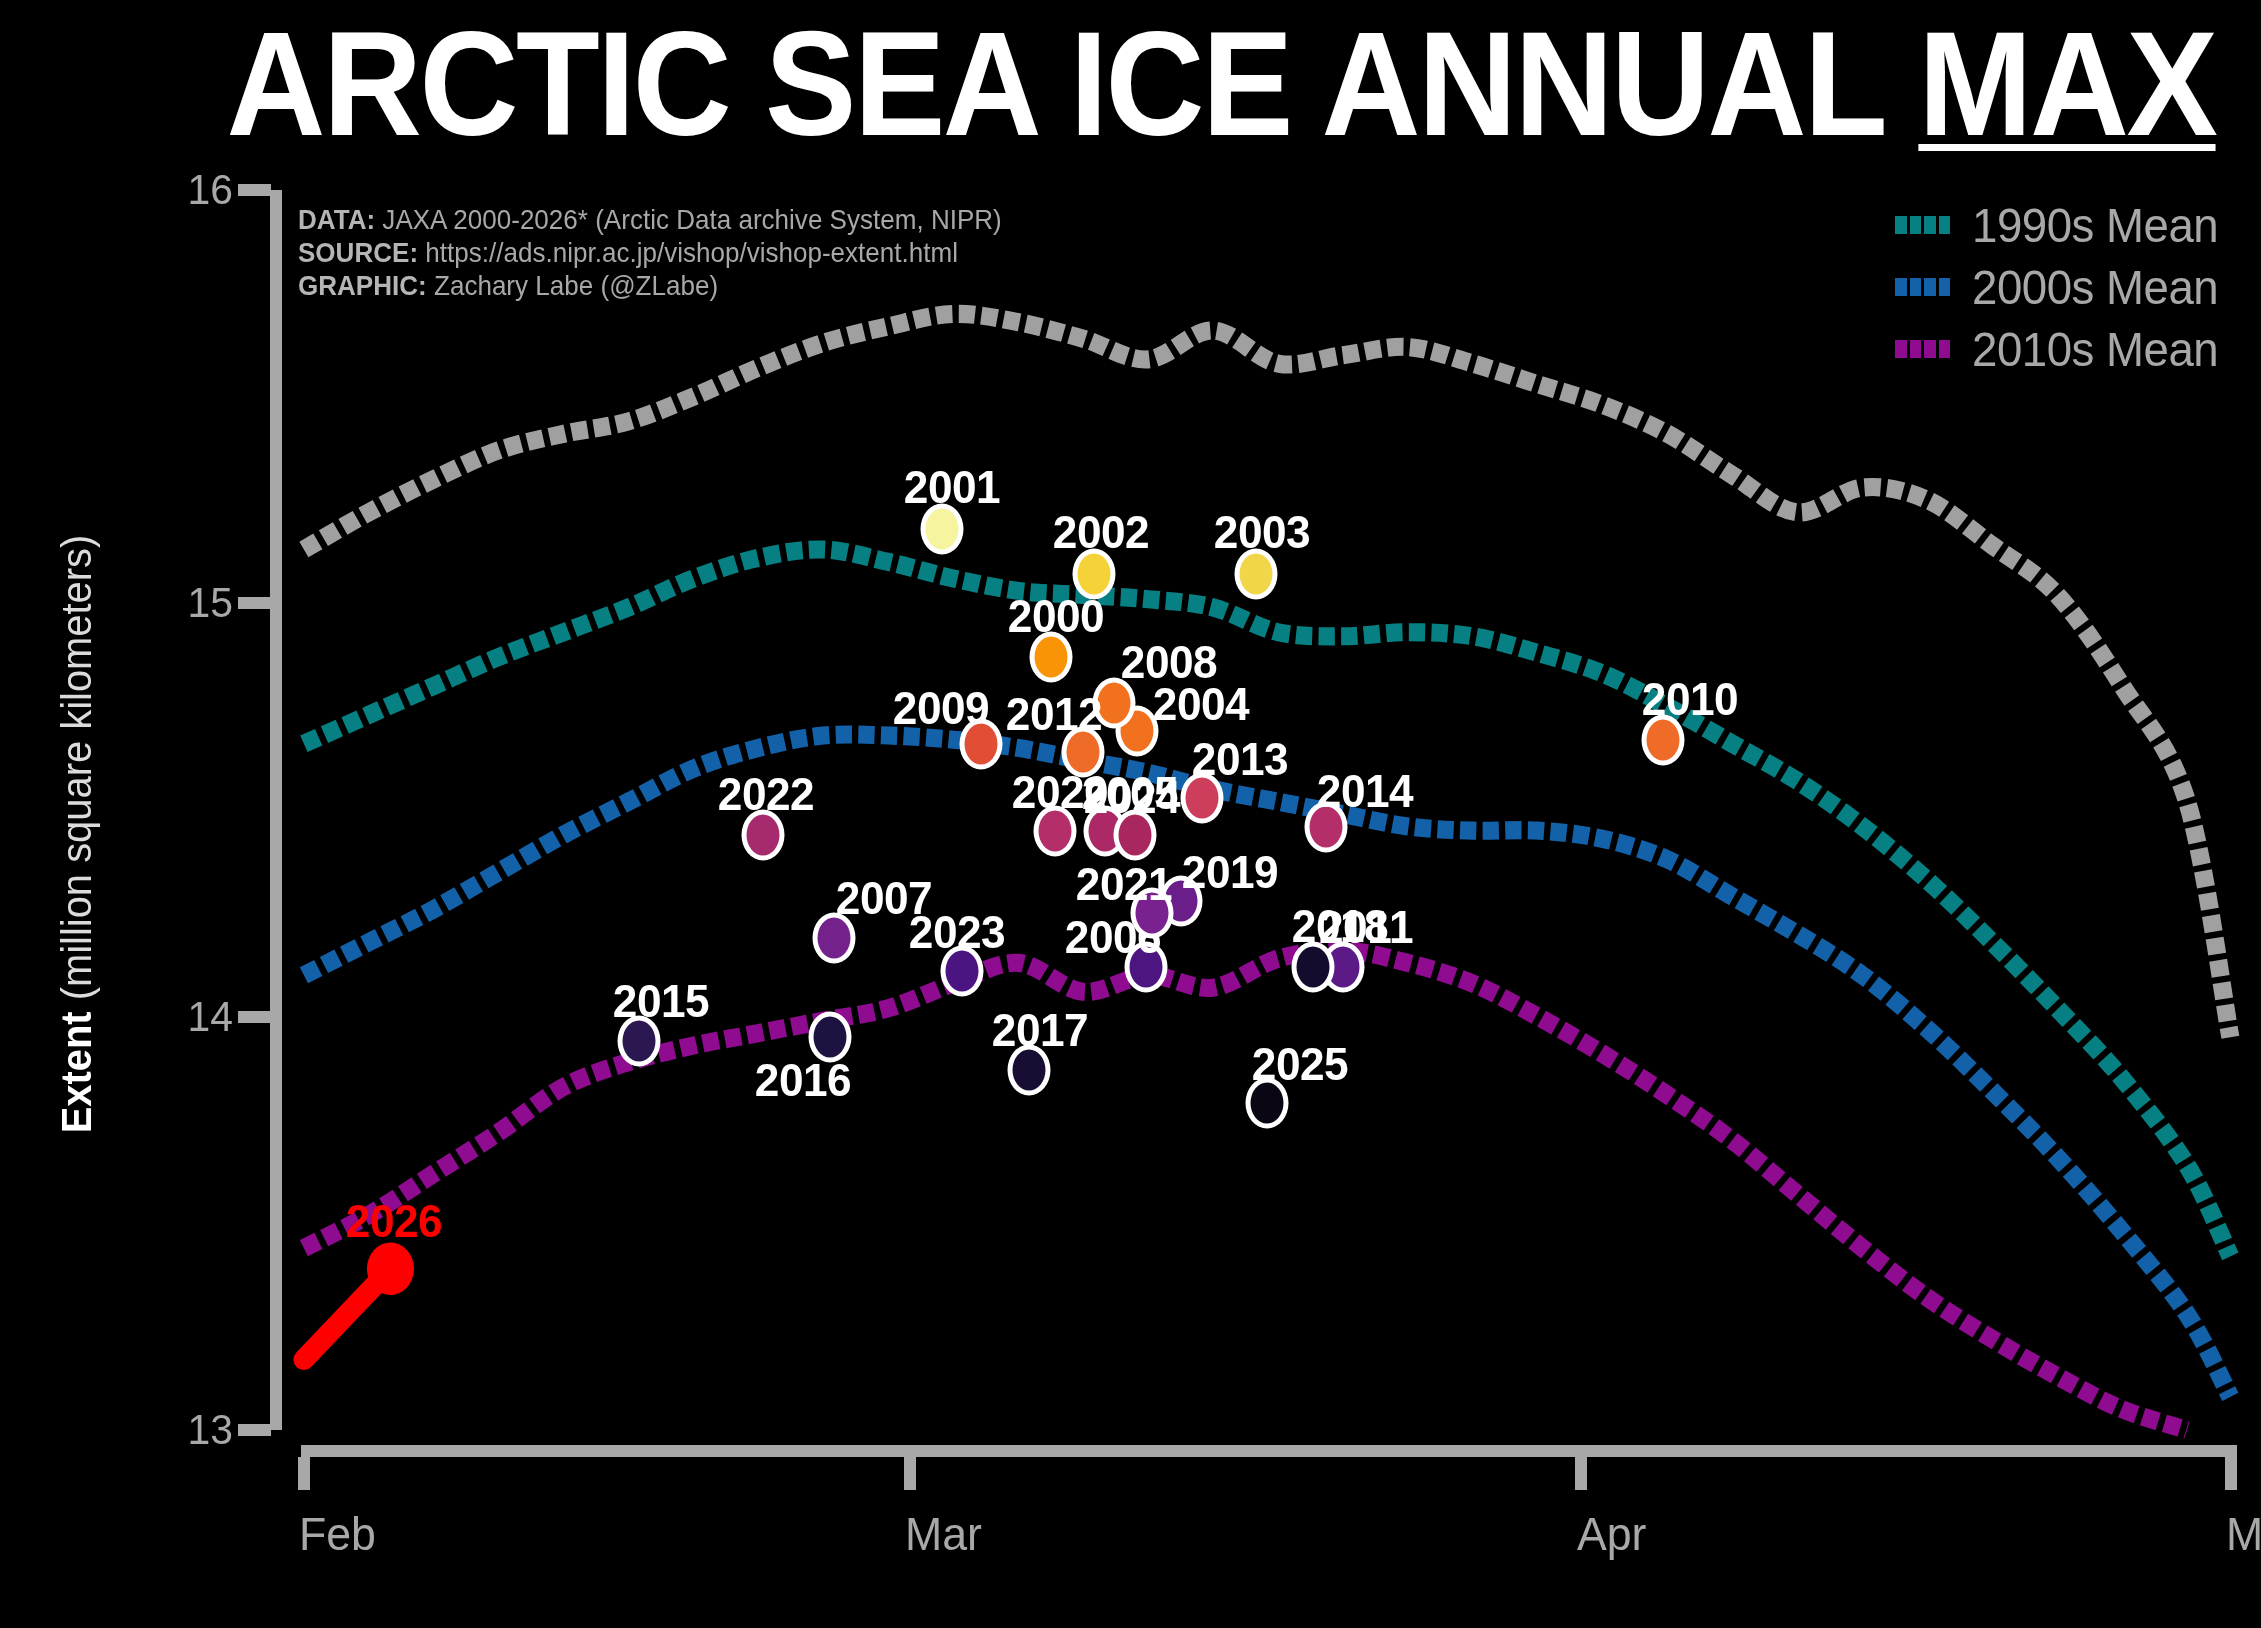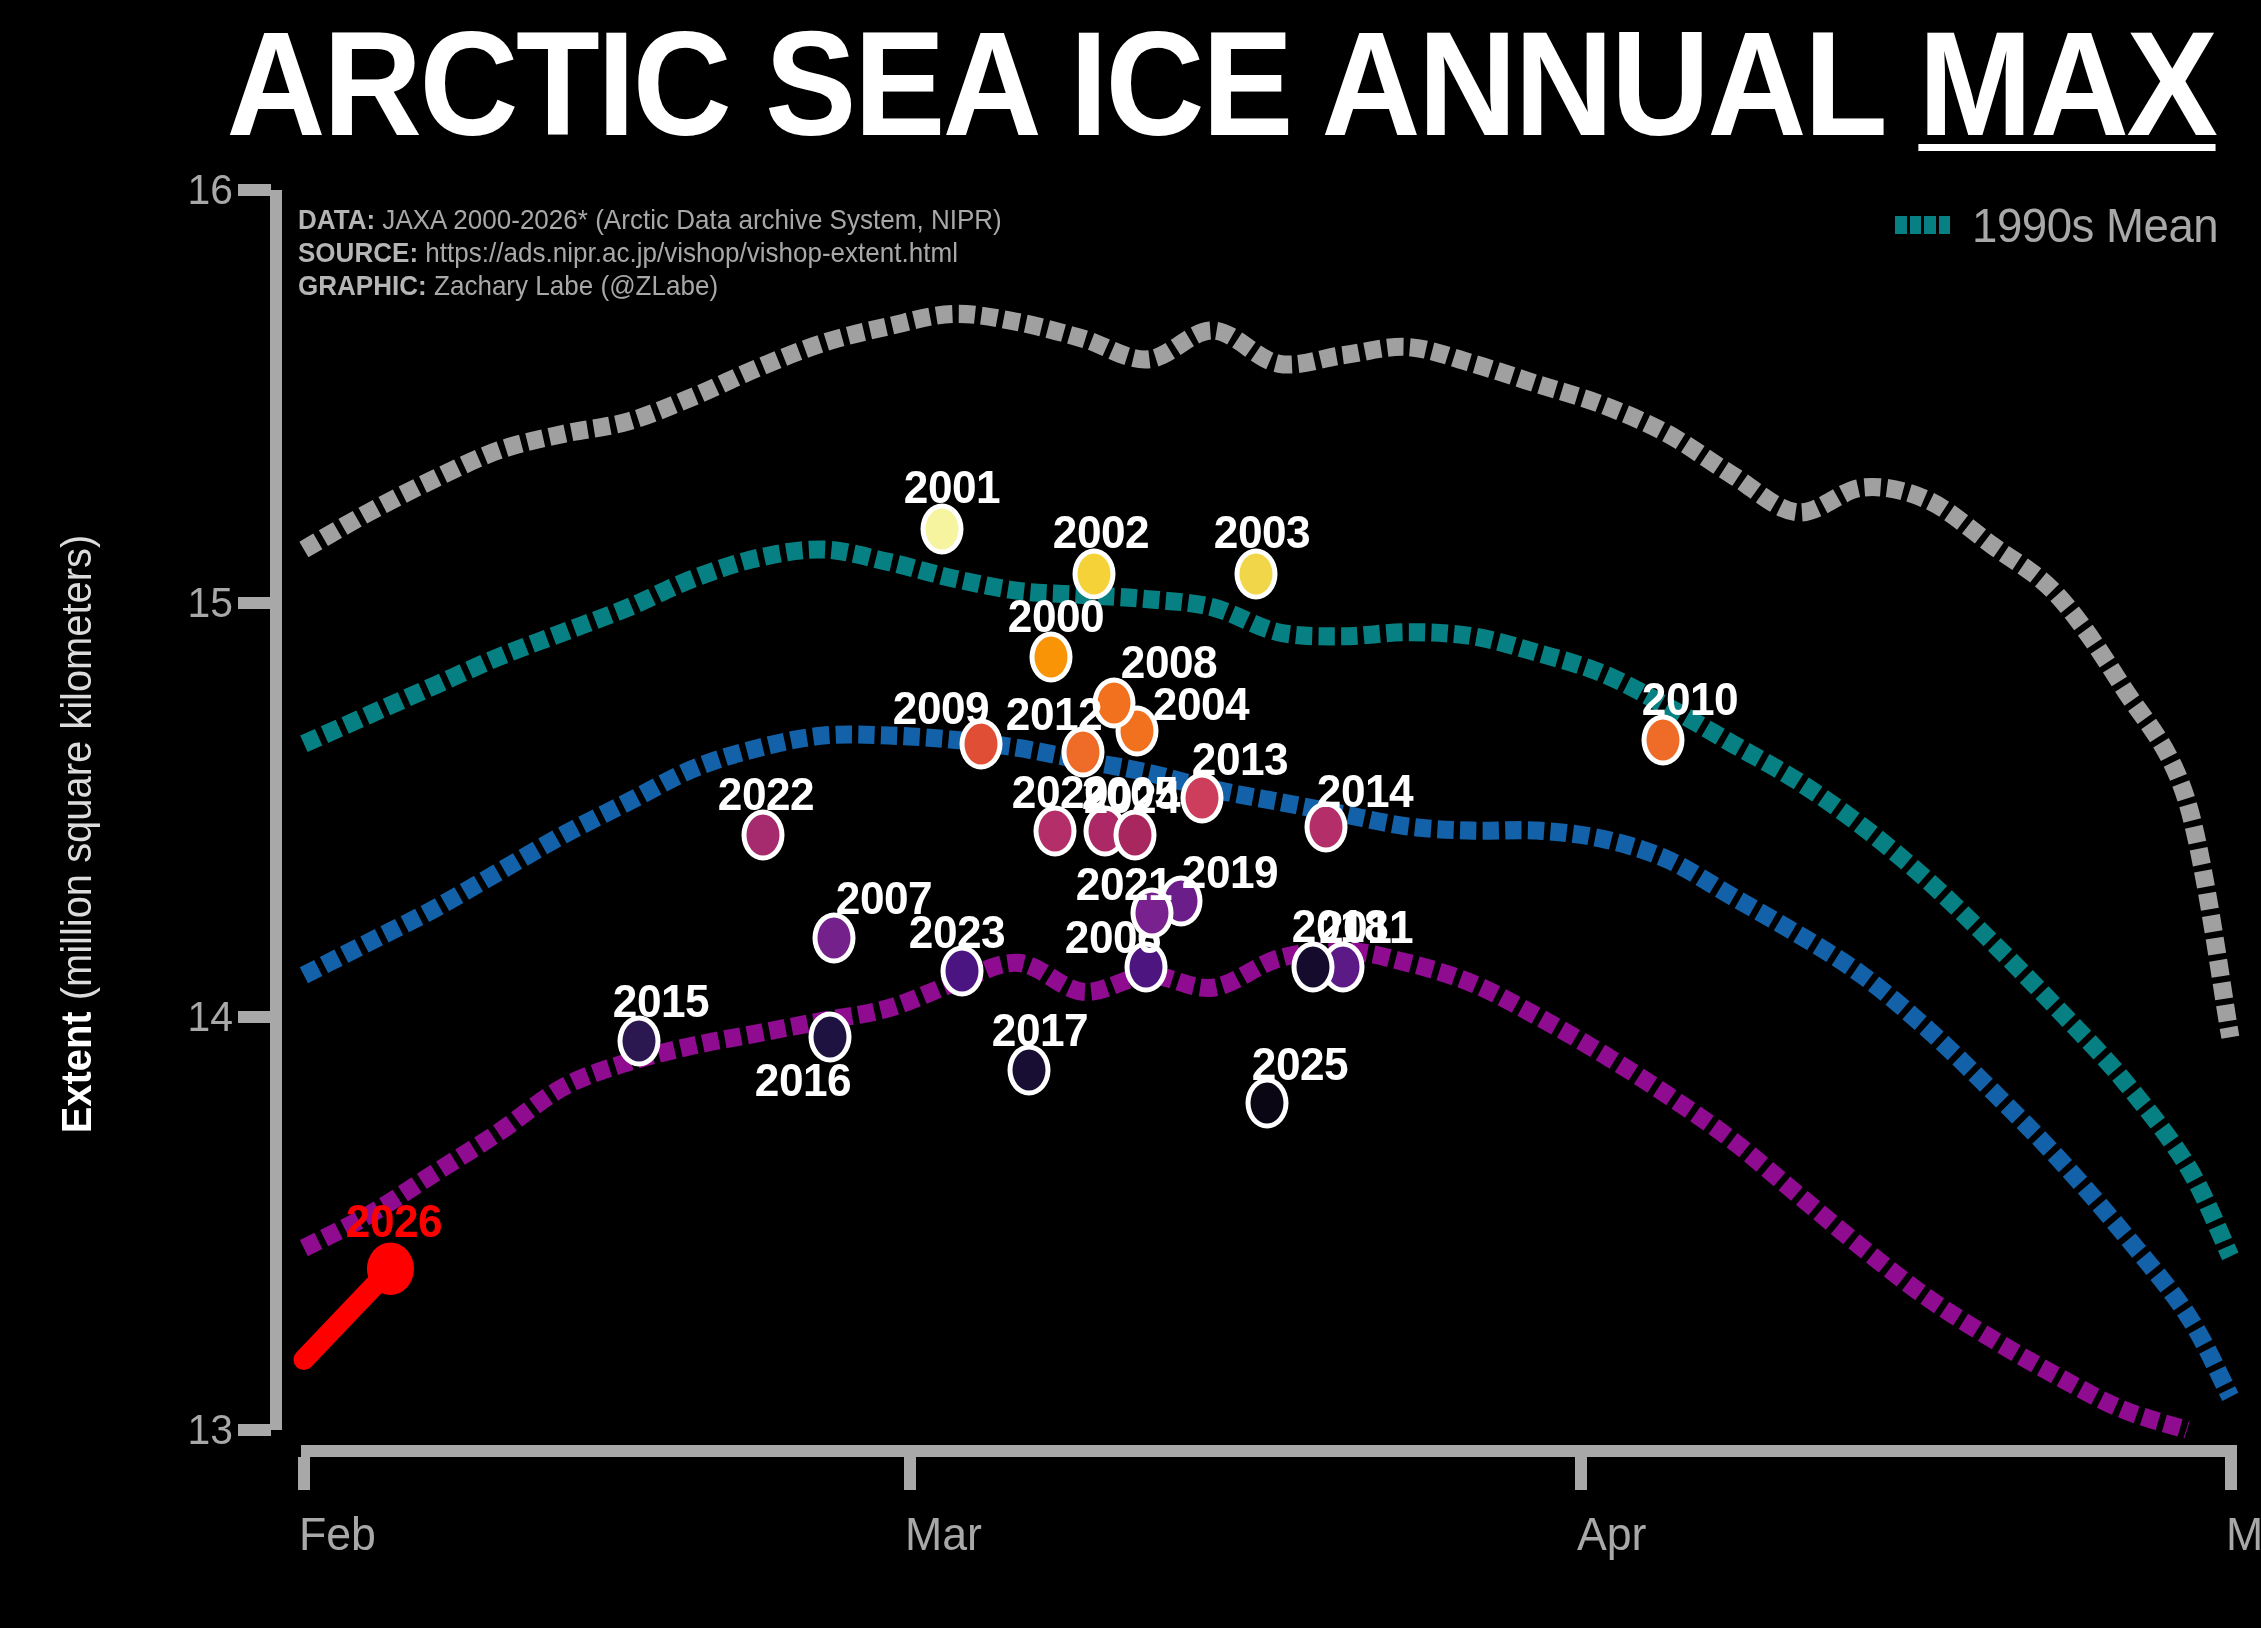--- a/index.html
+++ b/index.html
@@ -72,20 +72,28 @@
   <div id="attrib">
     <div><b>DATA:</b><span> JAXA 2000-2026* (Arctic Data archive System, NIPR)</span></div>
     <div><b>SOURCE:</b><span> https://ads.nipr.ac.jp/vishop/vishop-extent.html</span></div>
     <div><b>GRAPHIC:</b><span> Zachary Labe (@ZLabe)</span></div>
   </div>
 
   <div id="legend">
       <div class="lg-row">
         <div class="lg-swatch" style="background: repeating-linear-gradient(90deg, rgb(6, 128, 130) 0px, rgb(6, 128, 130) 11.8px, transparent 11.8px, transparent 14.5px);"></div>
         <div class="lg-label">1990s Mean</div>
+      </div>
+      <div class="lg-row">
+        <div class="lg-swatch" style="background: repeating-linear-gradient(90deg, rgb(19, 97, 169) 0px, rgb(19, 97, 169) 11.8px, transparent 11.8px, transparent 14.5px);"></div>
+        <div class="lg-label">2000s Mean</div>
+      </div>
+      <div class="lg-row">
+        <div class="lg-swatch" style="background: repeating-linear-gradient(90deg, rgb(143, 11, 143) 0px, rgb(143, 11, 143) 11.8px, transparent 11.8px, transparent 14.5px);"></div>
+        <div class="lg-label">2010s Mean</div>
       </div>
     </div>
 
   <div id="yspine"></div>
   <div id="xspine"></div>
   <div id="ylabel"><b>Extent</b><span> (million square kilometers)</span></div>
 
   <div id="ticks">
       <div class="ytick" style="left: 238px; top: 184px;"></div>
       <div class="ylab" style="left: 143px; top: 165px;">16</div>

